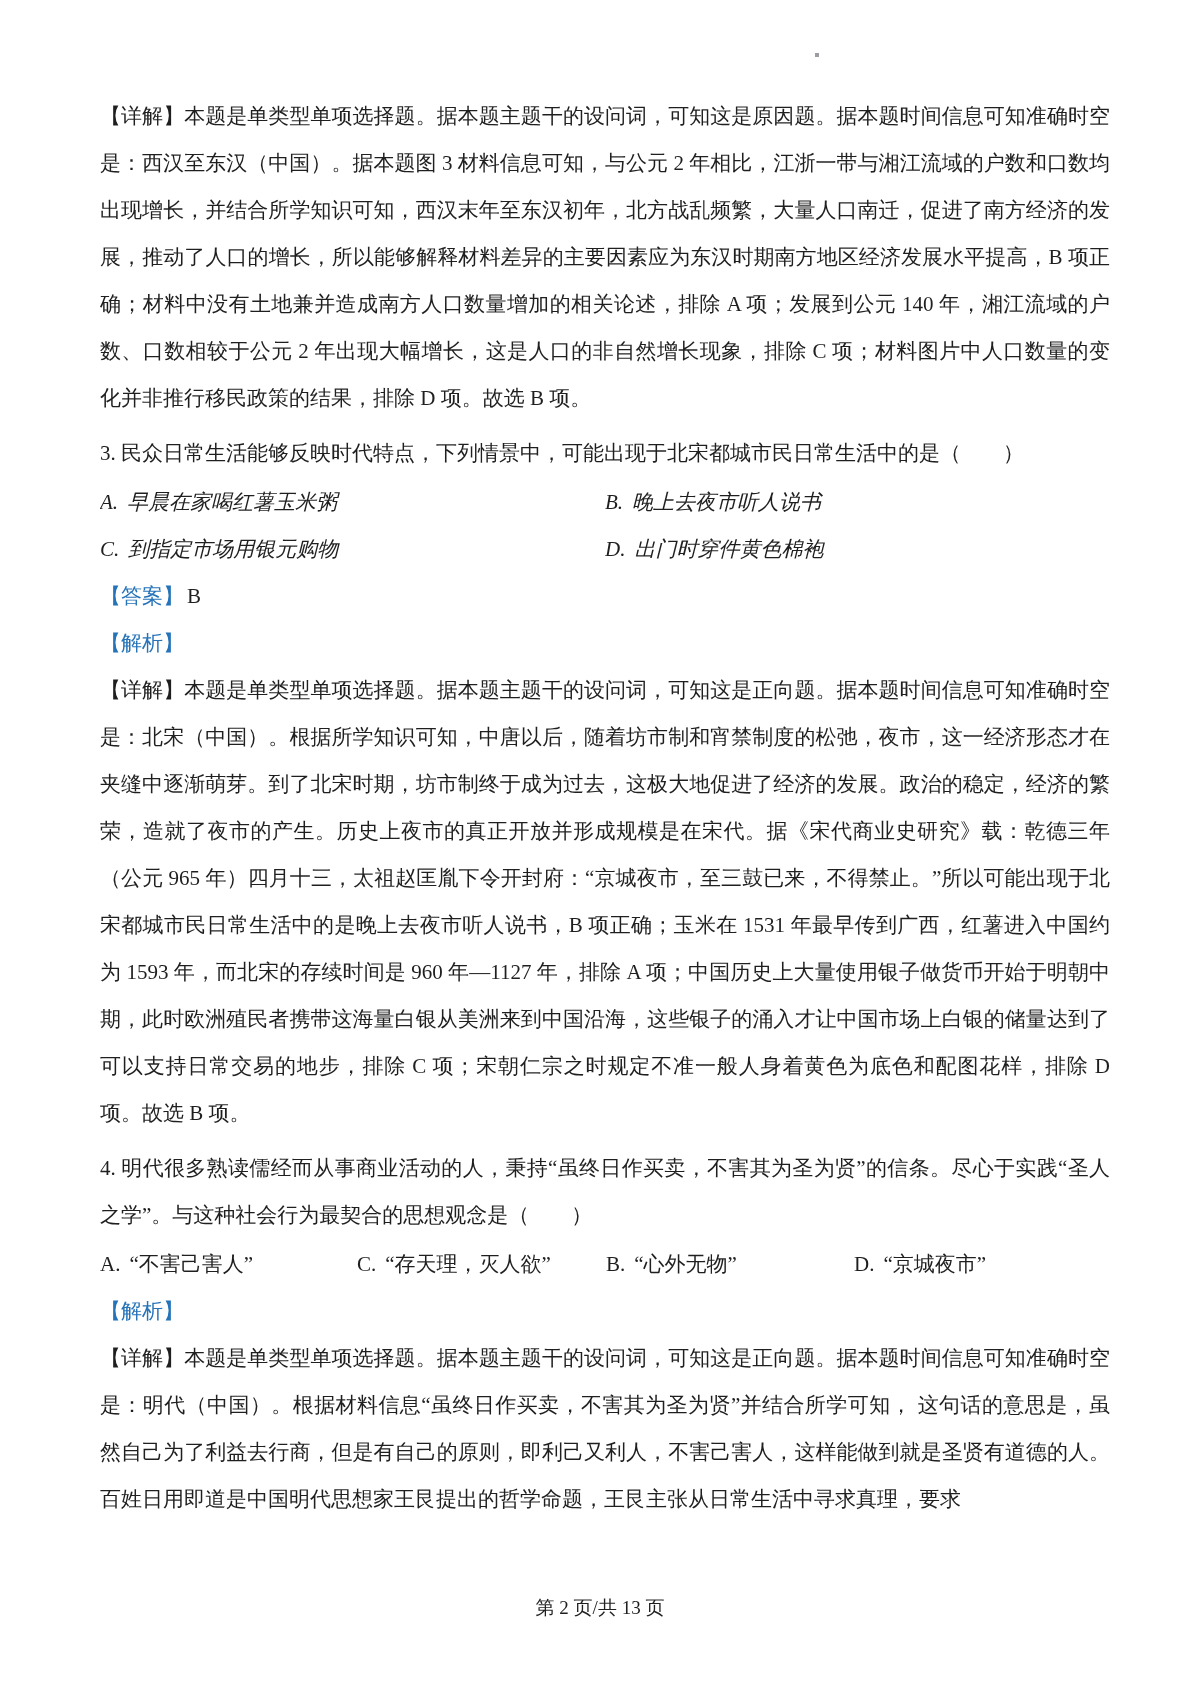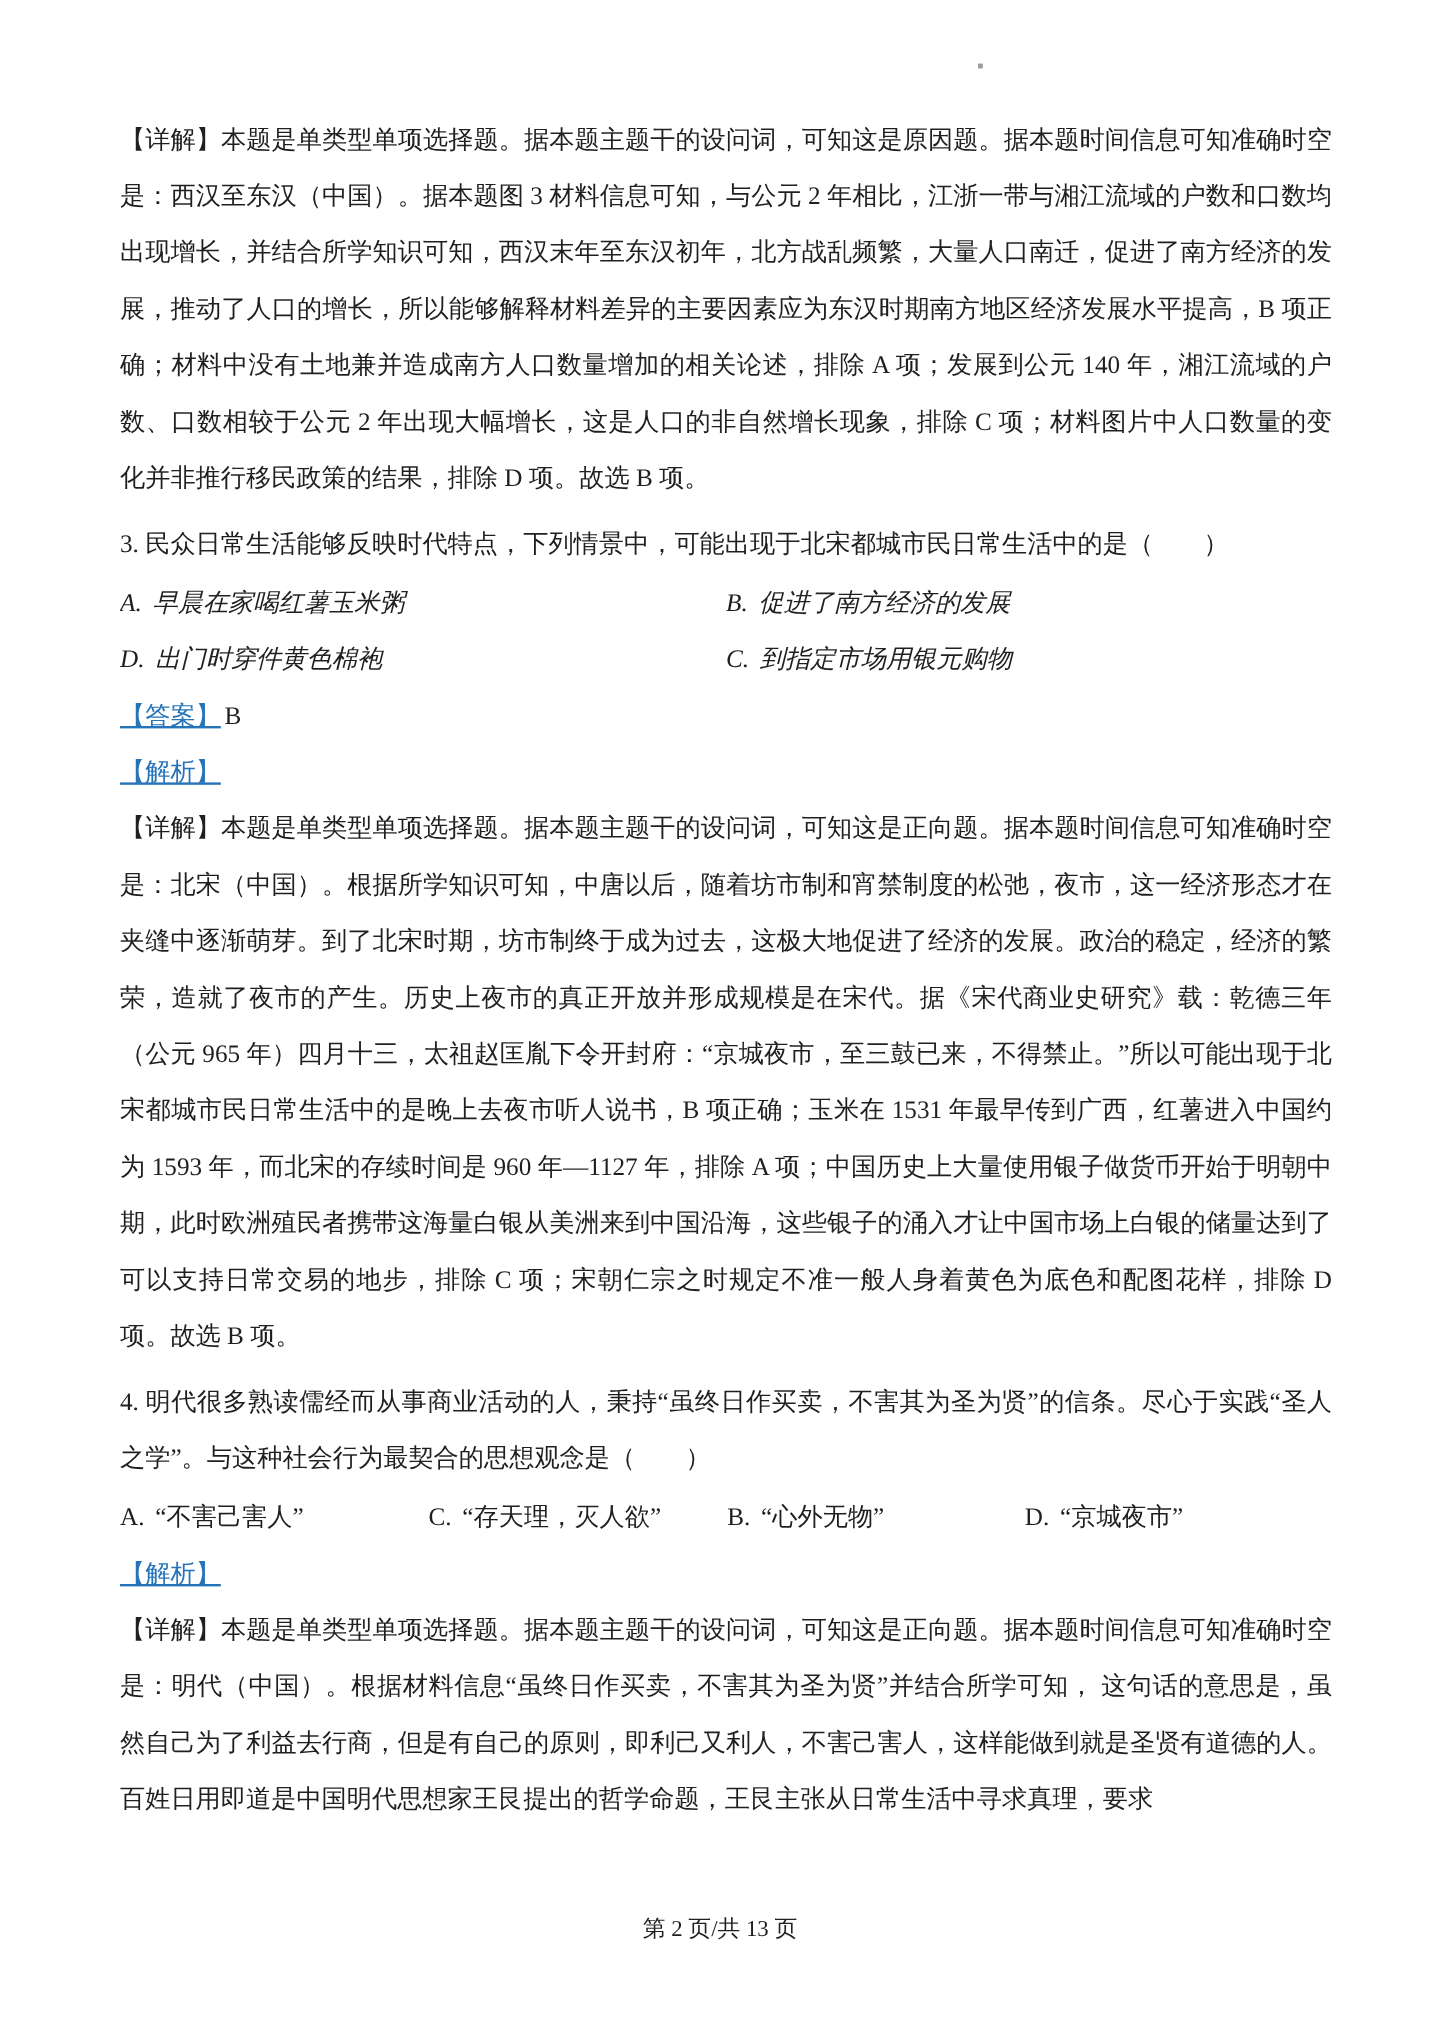--- a/index.html
+++ b/index.html
@@ -31,21 +31,21 @@
     grid-template-columns: 505px 505px;
     font-style: italic;
   }
   .opts-4col {
     display: grid;
     grid-template-columns: 257px 249px 248px auto;
   }
   .option { white-space: nowrap; overflow: hidden; }
   .opt-label { margin-right: 9px; }
   .ans-line, .ana-line { margin: 0; }
-  .blue { color: #2573b8; text-decoration: underline; }
+  .blue { color: #2573b8; }
   .ans-val { margin-left: 3px; }
   .footer {
     position: absolute;
     top: 1596px;
     left: 0;
     width: 100%;
     text-align: center;
     font-size: 19px;
     line-height: 24px;
     color: #1f1f1f;
@@ -69,27 +69,27 @@
 
     <p class="para">【详解】本题是单类型单项选择题。据本题主题干的设问词，可知这是原因题。据本题时间信息可知准确时空是：西汉至东汉（中国）。据本题图 3 材料信息可知，与公元 2 年相比，江浙一带与湘江流域的户数和口数均出现增长，并结合所学知识可知，西汉末年至东汉初年，北方战乱频繁，大量人口南迁，促进了南方经济的发展，推动了人口的增长，所以能够解释材料差异的主要因素应为东汉时期南方地区经济发展水平提高，B 项正确；材料中没有土地兼并造成南方人口数量增加的相关论述，排除 A 项；发展到公元 140 年，湘江流域的户数、口数相较于公元 2 年出现大幅增长，这是人口的非自然增长现象，排除 C 项；材料图片中人口数量的变化并非推行移民政策的结果，排除 D 项。故选 B 项。</p>
 
     <p class="para qstem">3. 民众日常生活能够反映时代特点，下列情景中，可能出现于北宋都城市民日常生活中的是（　　）</p>
 
     <div class="opts opts-2col">
       <div class="option">
         <span class="opt-label">A.</span><span>早晨在家喝红薯玉米粥</span>
       </div>
       <div class="option">
-        <span class="opt-label">B.</span><span>促进了南方经济的发展</span>
+        <span class="opt-label">B.</span><span>晚上去夜市听人说书</span>
+      </div>
+      <div class="option">
+        <span class="opt-label">C.</span><span>到指定市场用银元购物</span>
       </div>
       <div class="option">
         <span class="opt-label">D.</span><span>出门时穿件黄色棉袍</span>
-      </div>
-      <div class="option">
-        <span class="opt-label">C.</span><span>到指定市场用银元购物</span>
       </div>
     </div>
 
     <div class="ans-line">
       <span class="blue">【答案】</span><span class="ans-val">B</span>
     </div>
 
     <div class="ana-line">
       <span class="blue">【解析】</span>
     </div>

